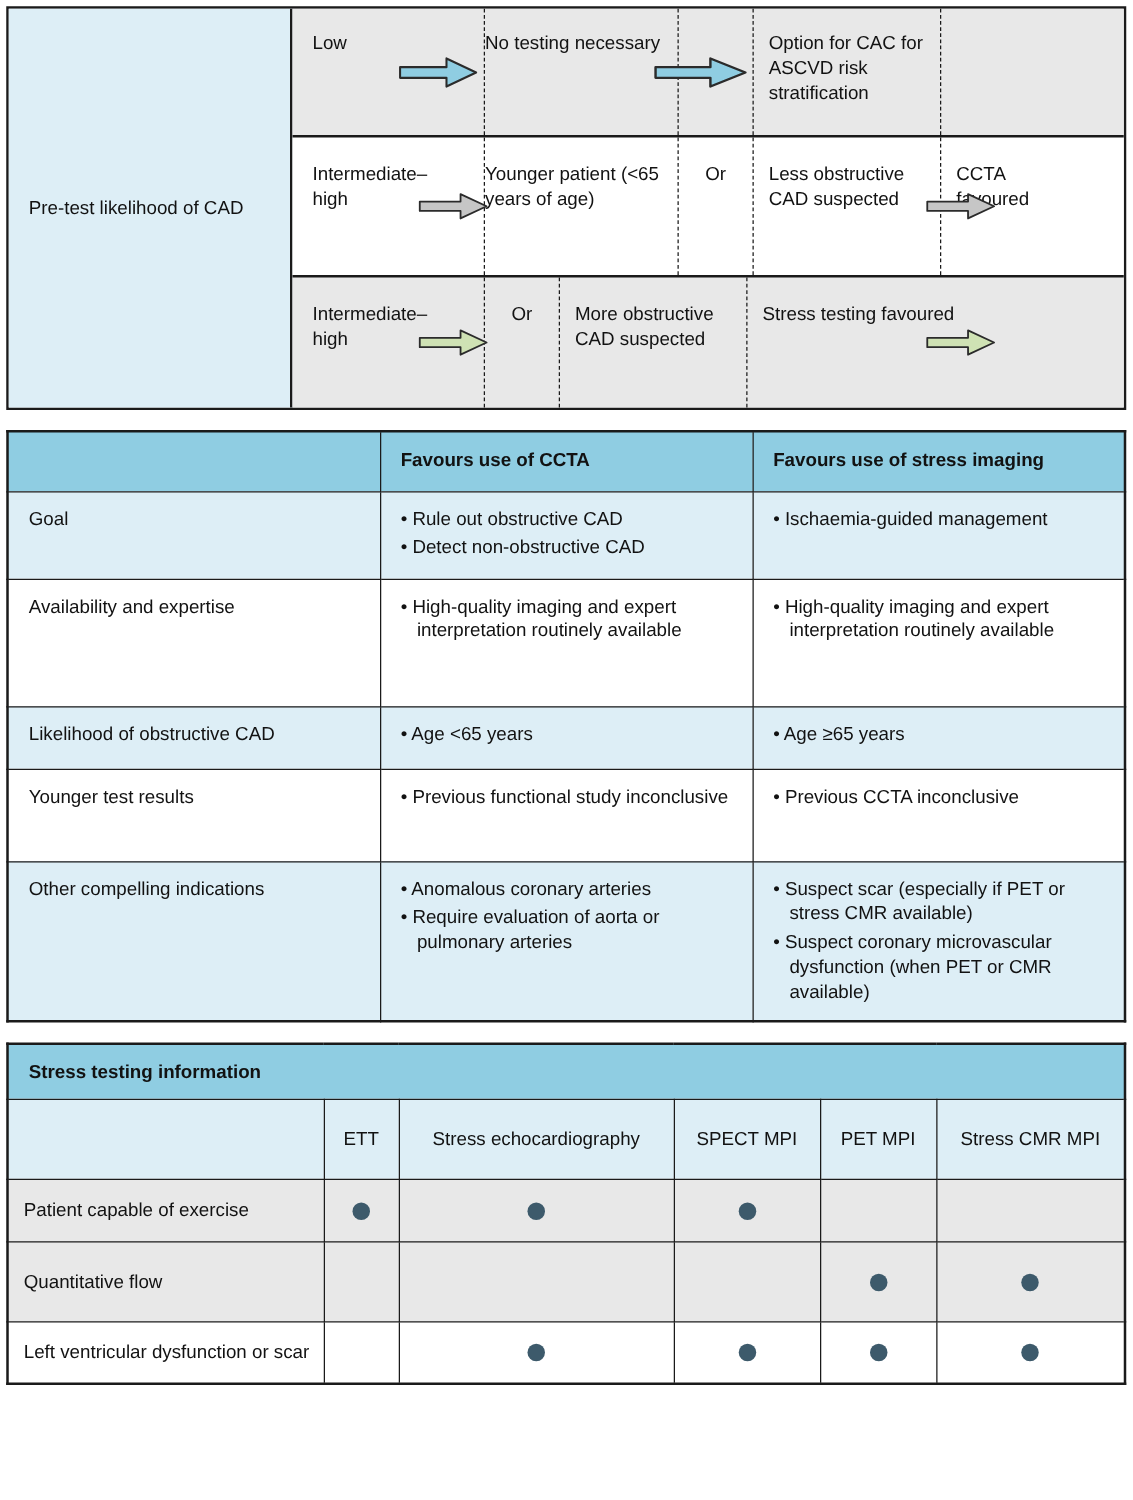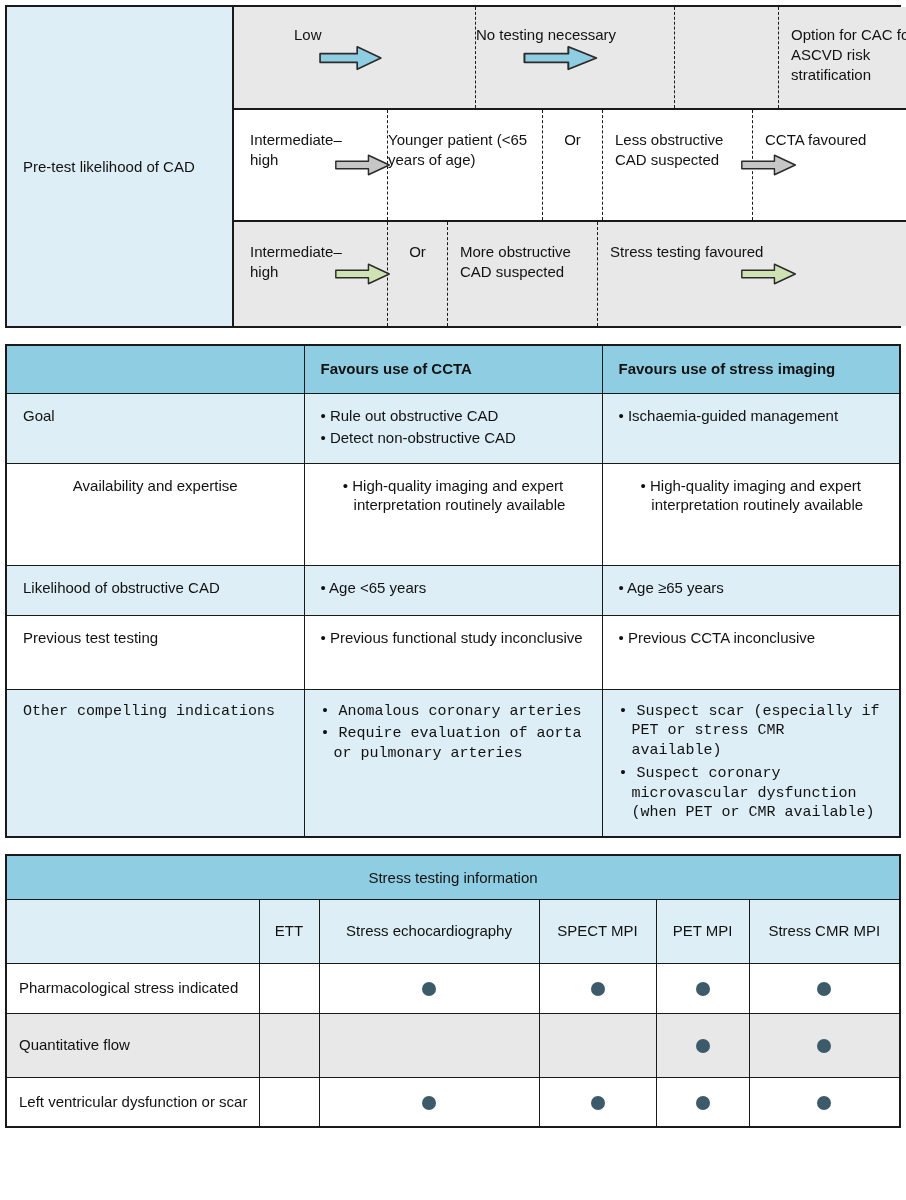--- a/index.html
+++ b/index.html
@@ -20,21 +20,21 @@
   }
   .fc-rows { flex: 1; display: flex; flex-direction: column; }
   .fc-row { position: relative; display: flex; align-items: stretch; }
   .fc-row + .fc-row { border-top: 2px solid var(--border, #1a1a1a); }
   .bg-gray { background: var(--light-gray, #e8e8e8); }
   .bg-white { background: #ffffff; }
   .row-h1 { height: 101px; }
   .row-h2 { height: 112px; }
   .row-h3 { height: 106px; }
   .fc-cell { display: flex; flex-direction: column; justify-content: flex-start; }
-  .fc-row-1 .fc-cell { padding-top: 18px; margin-left: 44px; }
+  .fc-row-1 .fc-cell { padding-top: 18px; }
   .fc-row-23 .fc-cell { padding-top: 20px; }
   .fc-label { flex: 0 0 153px; padding-left: 16px; padding-right: 36px; }
   .fc-c1 { flex: 0 0 155px; padding-left: 0; padding-right: 10px; border-left: 1.6px dashed var(--border, #1a1a1a); }
   .fc-or { flex: 0 0 60px; border-left: 1.6px dashed var(--border, #1a1a1a); align-items: center; }
   .fc-c2 { flex: 0 0 150px; padding-left: 12px; padding-right: 8px; border-left: 1.6px dashed var(--border, #1a1a1a); }
   .fc-res { flex: 1; padding-left: 12px; padding-right: 40px; border-left: 1.6px dashed var(--border, #1a1a1a); }
   .arrow { position: absolute; top: 50%; transform: translateY(-50%); }
   .arrow polygon { stroke: #2b2b2b; stroke-width: 1.6; stroke-linejoin: round; }
   .arrow-blue polygon { fill: var(--arrow-blue, #8fcde2); }
   .arrow-gray polygon { fill: var(--arrow-gray, #c6c6c6); }
@@ -55,32 +55,32 @@
   .row-gray { background: var(--light-gray, #e8e8e8); }
   .row-white { background: #ffffff; }
 
   
   .cmp thead th {
     background: var(--header-blue, #8fcde2); font-weight: bold;
     height: 48px; vertical-align: middle; padding: 0 16px;
   }
   .cmp td { padding: 12px 16px 10px; }
   .cmp tbody tr:nth-child(1) td { height: 70px; }
-  .cmp tbody tr:nth-child(2) td { height: 102px; text-align: center; }
+  .cmp tbody tr:nth-child(2) td { height: 102px; }
   .cmp tbody tr:nth-child(3) td { height: 50px; }
   .cmp tbody tr:nth-child(4) td { height: 74px; }
-  .cmp tbody tr:nth-child(5) td { height: 127px; font-family: Liberation Mono, monospace; }
+  .cmp tbody tr:nth-child(5) td { height: 127px; }
   ul.bullets { list-style: none; }
   ul.bullets li { padding-left: 13px; text-indent: -13px; margin-bottom: 3px; }
   ul.bullets li::before { content: "• "; }
 
   
   .st .st-title th {
-    background: var(--header-blue, #8fcde2); font-weight: normal;
-    height: 44px; vertical-align: middle; padding: 0 16px; text-align: center;
+    background: var(--header-blue, #8fcde2); font-weight: bold;
+    height: 44px; vertical-align: middle; padding: 0 16px; text-align: left;
   }
   .st .st-cols th {
     background: var(--light-blue, #ddeef6); font-weight: normal;
     height: 64px; vertical-align: middle; text-align: center; padding: 4px 6px;
   }
   .st .st-cols th.lbl { text-align: left; padding-left: 12px; }
   .st td.lbl { vertical-align: middle; padding: 8px 10px 8px 12px; }
   .st td.dotcell { vertical-align: middle; text-align: center; }
   .st tbody tr:nth-child(1) td { height: 50px; }
   .st tbody tr:nth-child(2) td { height: 64px; }
@@ -192,21 +192,21 @@
               <li>Age &lt;65 years</li>
             </ul>
           </td>
           <td>
             <ul class="bullets">
               <li>Age ≥65 years</li>
             </ul>
           </td>
         </tr>
         <tr class="row-white">
-          <td class="lbl">Previous test testing</td>
+          <td class="lbl">Younger test results</td>
           <td>
             <ul class="bullets">
               <li>Previous functional study inconclusive</li>
             </ul>
           </td>
           <td>
             <ul class="bullets">
               <li>Previous CCTA inconclusive</li>
             </ul>
           </td>
@@ -245,27 +245,27 @@
       <tr class="st-cols">
         <th class="lbl"></th>
         <th>ETT</th>
         <th>Stress echocardiography</th>
         <th>SPECT MPI</th>
         <th>PET MPI</th>
         <th>Stress CMR MPI</th>
       </tr>
     </thead>
     <tbody>
-        <tr class="row-white">
-          <td class="lbl">Pharmacological stress indicated</td>
-          <td class="dotcell"></td>
-          <td class="dotcell"><span class="dot"></span></td>
-          <td class="dotcell"><span class="dot"></span></td>
-          <td class="dotcell"><span class="dot"></span></td>
-          <td class="dotcell"><span class="dot"></span></td>
+        <tr class="row-gray">
+          <td class="lbl">Patient capable of exercise</td>
+          <td class="dotcell"><span class="dot"></span></td>
+          <td class="dotcell"><span class="dot"></span></td>
+          <td class="dotcell"><span class="dot"></span></td>
+          <td class="dotcell"></td>
+          <td class="dotcell"></td>
         </tr>
         <tr class="row-gray">
           <td class="lbl">Quantitative flow</td>
           <td class="dotcell"></td>
           <td class="dotcell"></td>
           <td class="dotcell"></td>
           <td class="dotcell"><span class="dot"></span></td>
           <td class="dotcell"><span class="dot"></span></td>
         </tr>
         <tr class="row-white">

